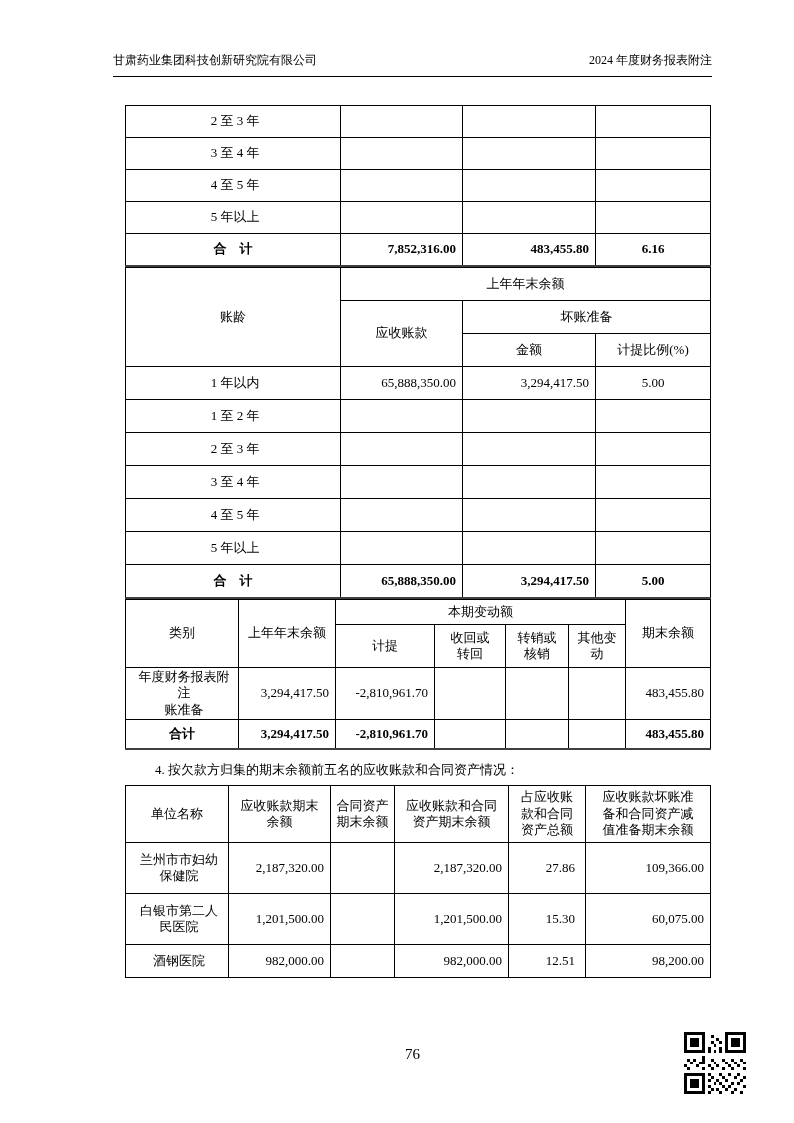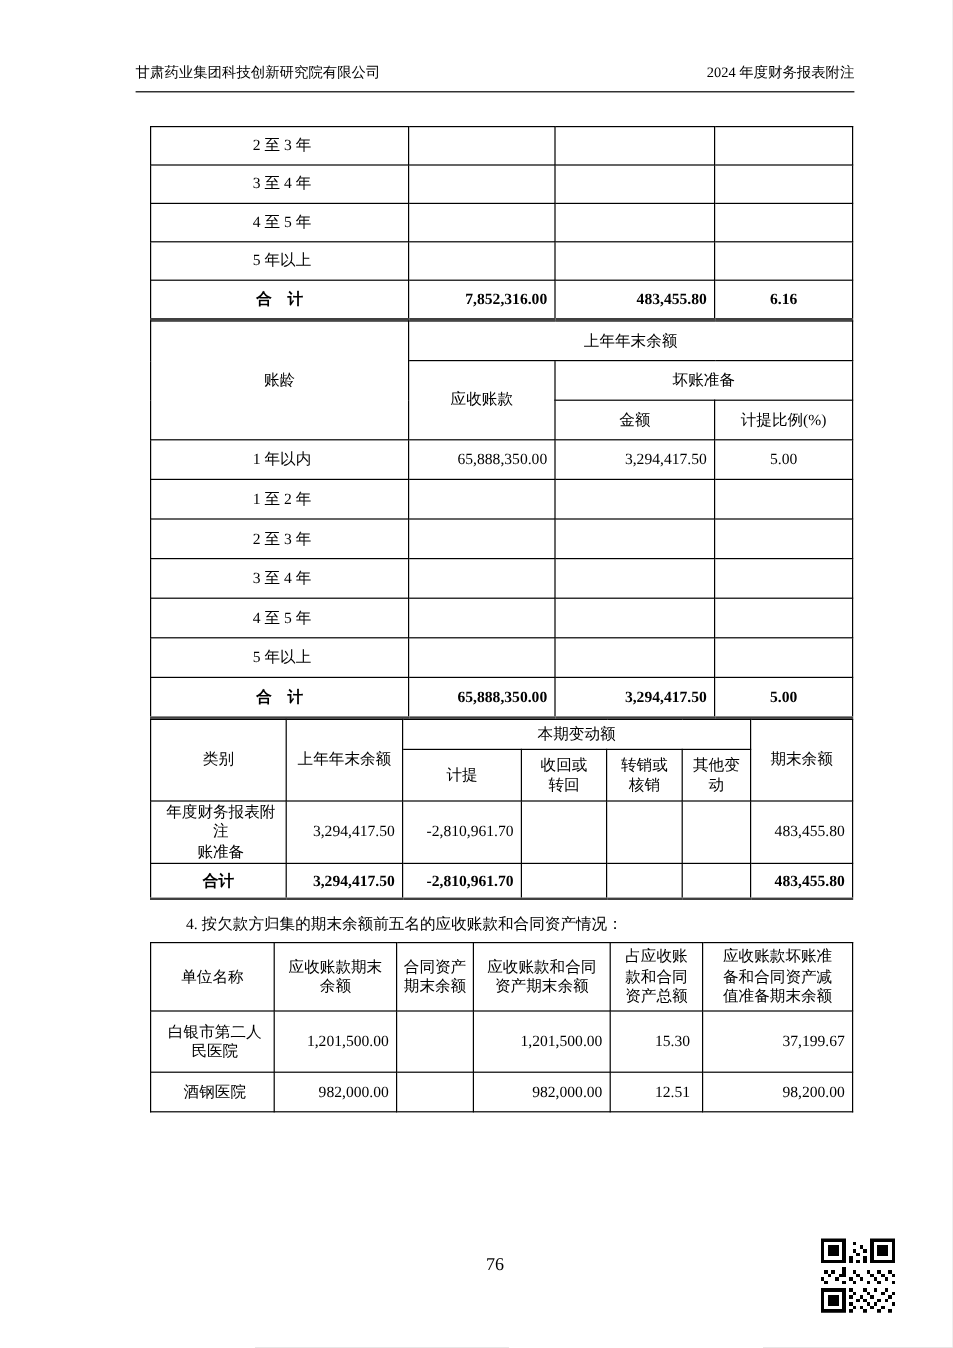--- a/index.html
+++ b/index.html
@@ -219,27 +219,36 @@
           <td class="ctr pre">应收账款和合同
 资产期末余额</td>
           <td class="ctr pre">占应收账
 款和合同
 资产总额</td>
           <td class="ctr pre">应收账款坏账准
 备和合同资产减
 值准备期末余额</td>
         </tr>
         <tr class="dr">
+          <td class="lbl pre">兰州市市妇幼
+保健院</td>
+          <td class="num">2,187,320.00</td>
+          <td class="num"></td>
+          <td class="num">2,187,320.00</td>
+          <td class="pct">27.86</td>
+          <td class="num">109,366.00</td>
+        </tr>
+        <tr class="dr">
           <td class="lbl pre">白银市第二人
 民医院</td>
           <td class="num">1,201,500.00</td>
           <td class="num"></td>
           <td class="num">1,201,500.00</td>
           <td class="pct">15.30</td>
-          <td class="num">37,199.67</td>
+          <td class="num">60,075.00</td>
         </tr>
         <tr class="dr-last">
           <td class="lbl">酒钢医院</td>
           <td class="num">982,000.00</td>
           <td class="num"></td>
           <td class="num">982,000.00</td>
           <td class="pct">12.51</td>
           <td class="num">98,200.00</td>
         </tr>
       </tbody>

